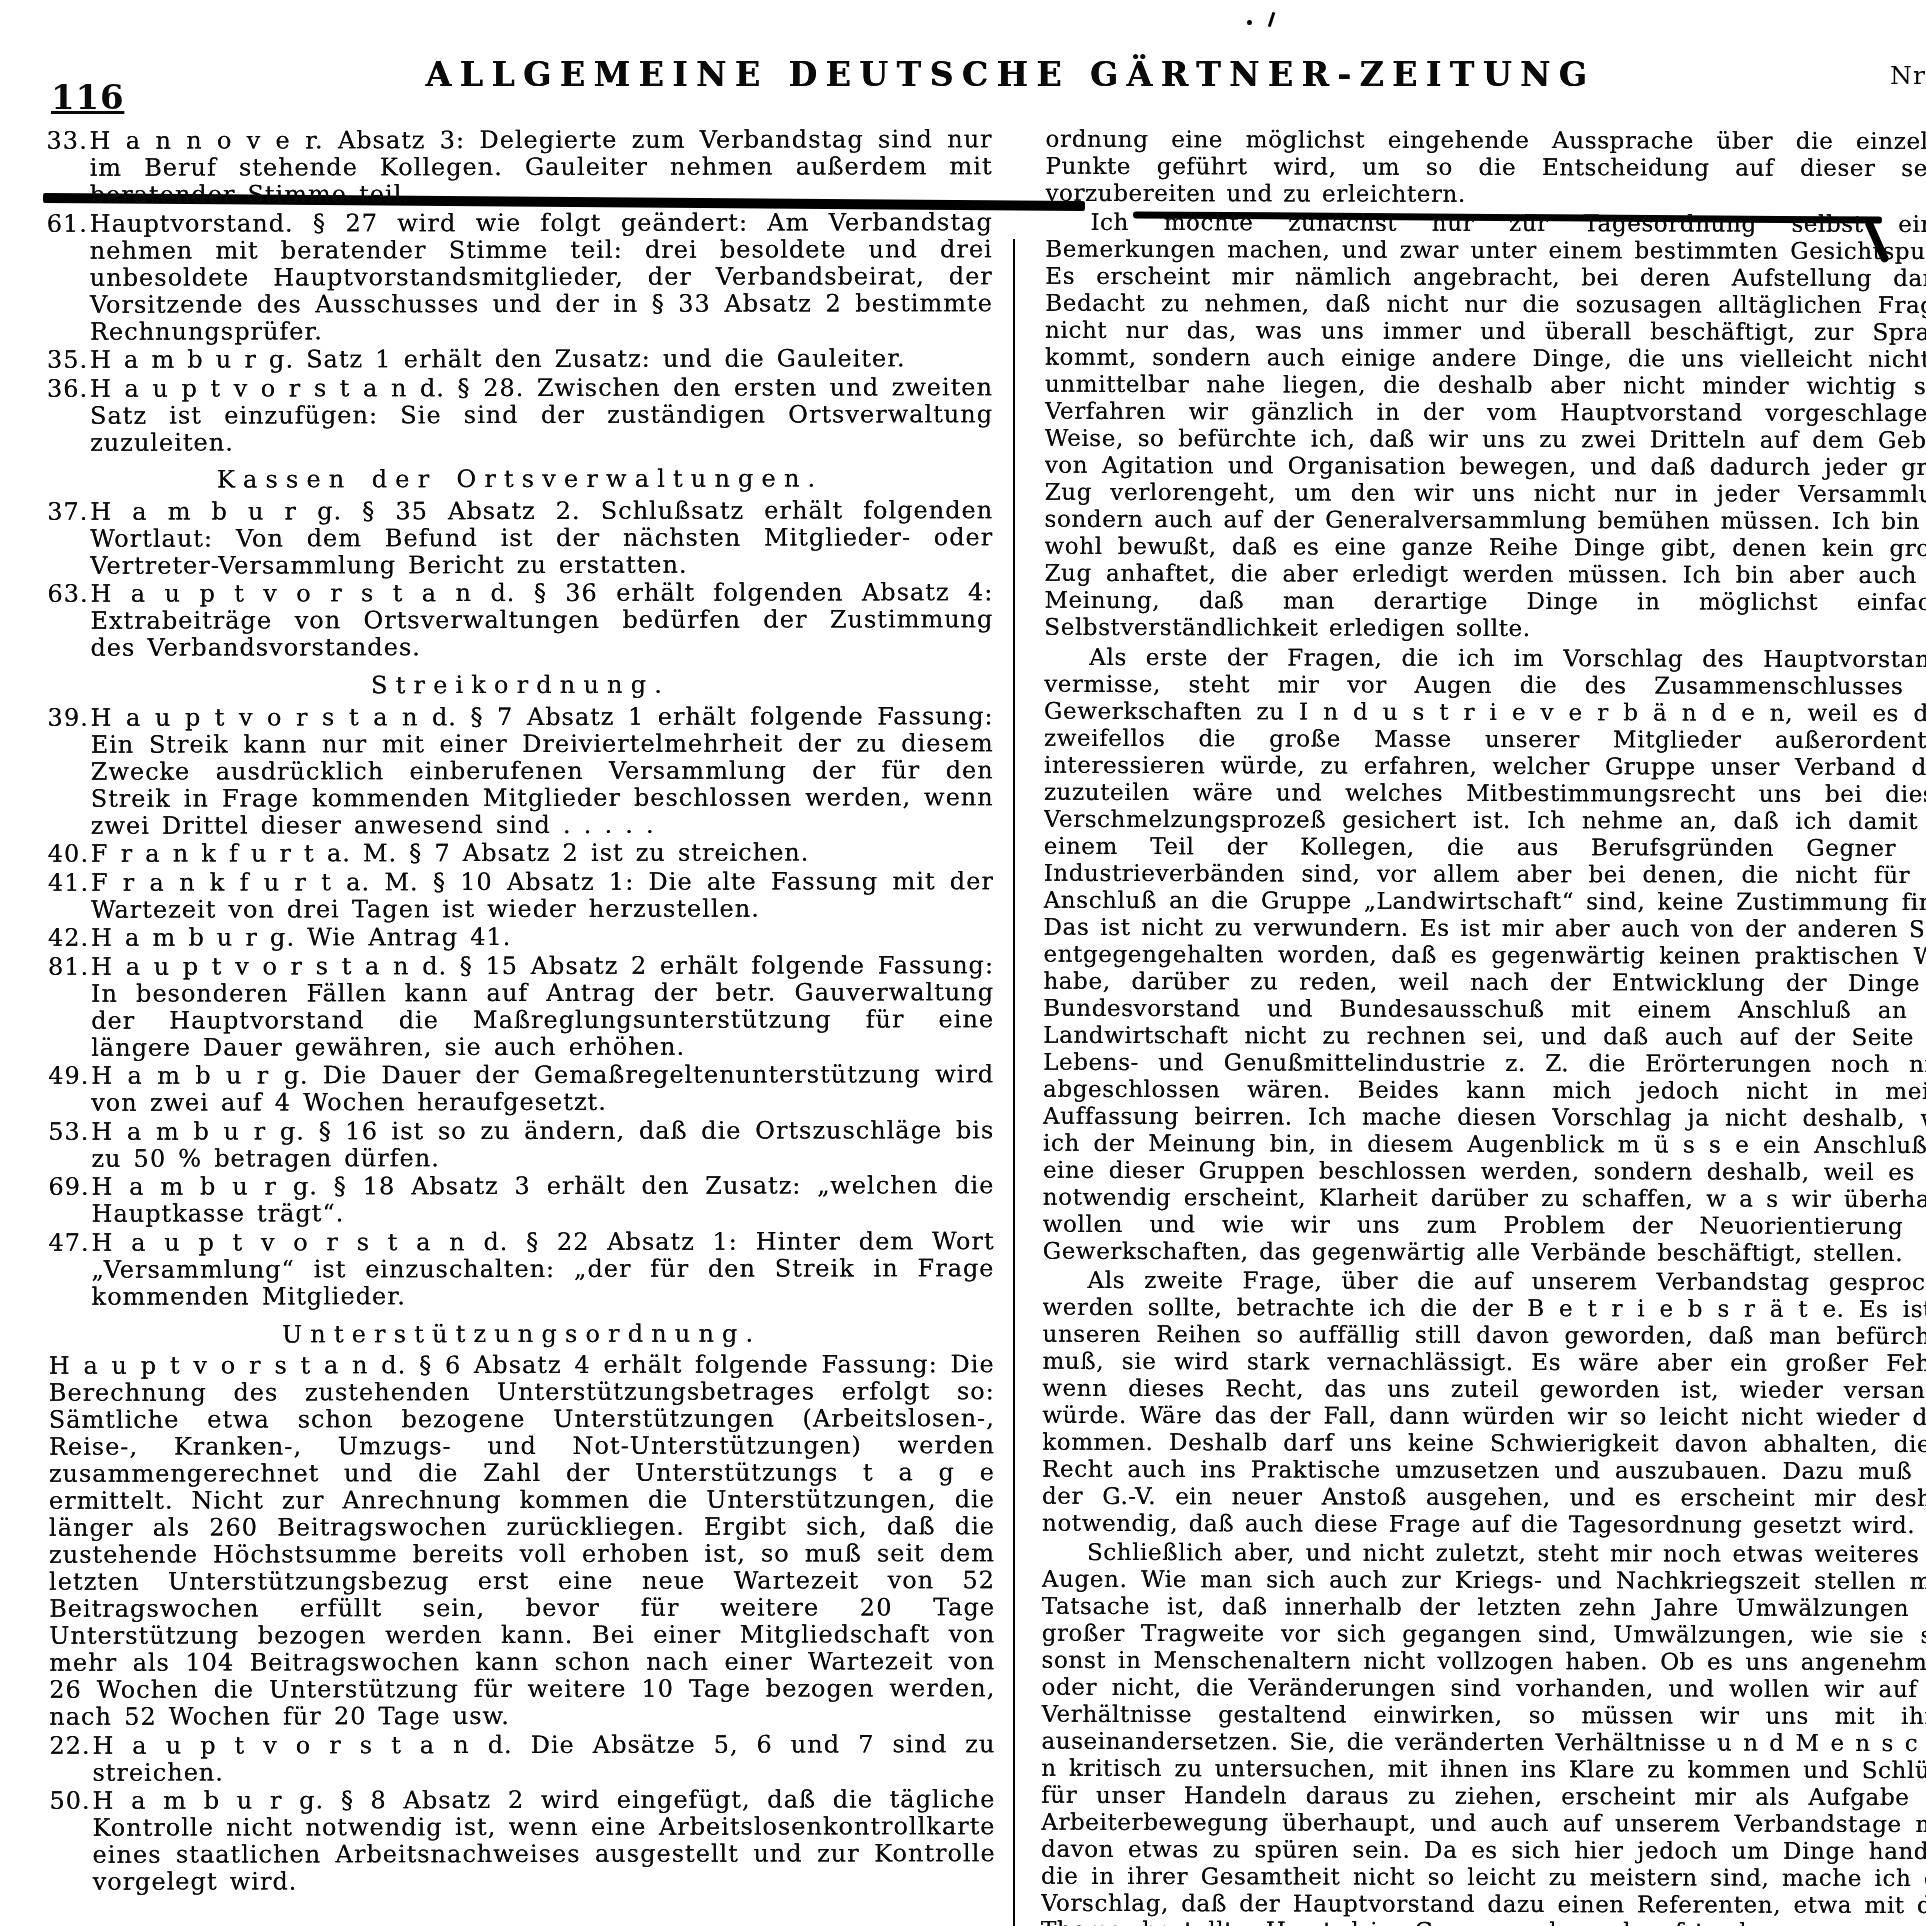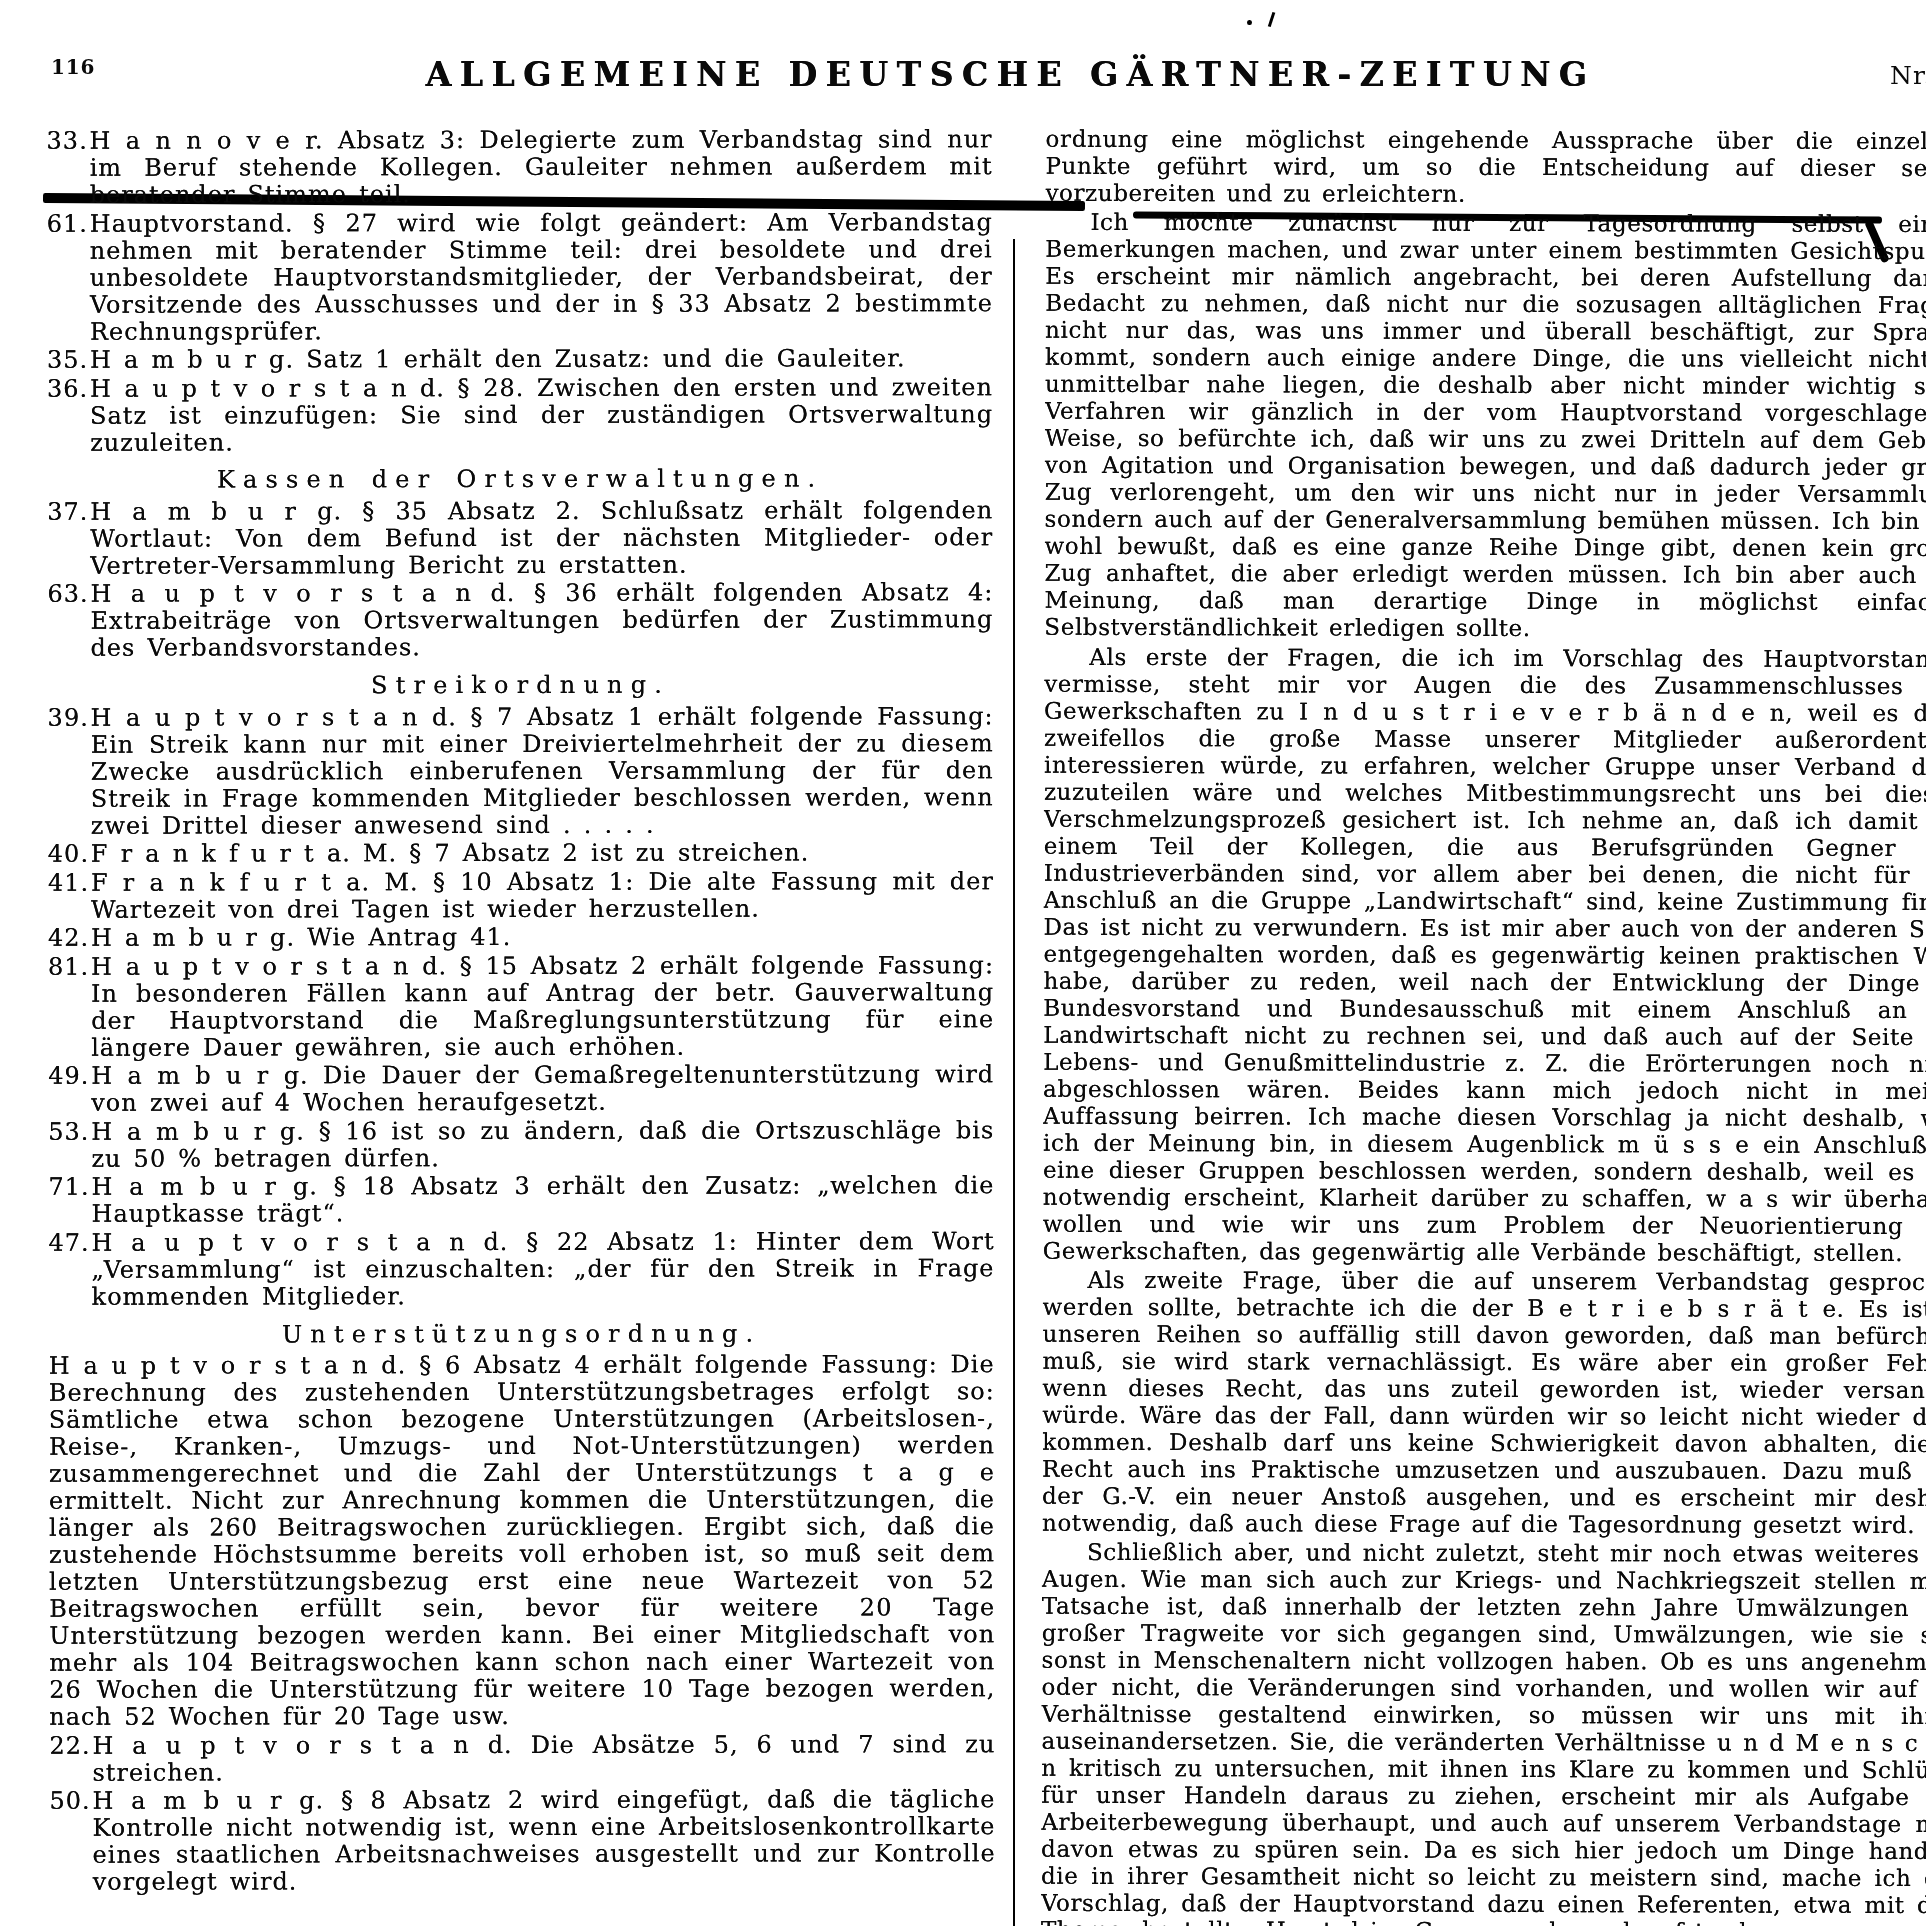--- a/index.html
+++ b/index.html
@@ -3,21 +3,21 @@
 <meta charset="utf-8">
 <style>
   html,body{margin:0;padding:0;background:#777;}
   .page{
     position:relative; width:2021px; height:2930px; background:#ffffff;
     overflow:hidden; color:#0a0a0a;
     font-family:"DejaVu Serif","Liberation Serif",serif;
   }
   
   .masthead{position:absolute; left:0; top:49px; width:2021px; height:77px;}
-  .pageno{position:absolute; left:51px; top:6px; font-size:20px; font-weight:bold; letter-spacing:0.8px;}
+  .pageno{position:absolute; left:51px; top:28px; font-size:34px; font-weight:bold; letter-spacing:0.8px;text-decoration:underline;}
   .mast-title{
     position:absolute; left:0; top:6.2px; width:2021px; text-align:center;
     font-size:33px; font-weight:bold; letter-spacing:8.5px;
     text-shadow:0.4px 0 0 #000;
   }
   .issueno{position:absolute; right:45px; top:11.6px; font-size:25px; letter-spacing:1.2px;}
   .rule-a{position:absolute; left:43px; top:197px; width:1042px; height:10px; background:#000; transform:rotate(0.45deg); border-radius:2.3px;}
   .rule-b{position:absolute; left:1133px; top:214px; width:749px; height:6.5px; background:#000; transform:rotate(0.4deg); border-radius:3.1px;}
   .rule-hook{position:absolute; left:1873px; top:219px; width:7.7px; height:45px; background:#000; transform:rotate(-24deg); border-radius:3.9px;}
   .speck{position:absolute; background:#000;}
@@ -114,21 +114,21 @@
       </div>
       <div class="blk entry">
         <span class="num">49.</span>
         <span class="etext">H a m b u r g.  Die Dauer der Gemaßregeltenunterstützung wird von zwei auf 4 Wochen heraufgesetzt.</span>
       </div>
       <div class="blk entry">
         <span class="num">53.</span>
         <span class="etext">H a m b u r g.  § 16 ist so zu ändern, daß die Ortszuschläge bis zu 50 % betragen dürfen.</span>
       </div>
       <div class="blk entry">
-        <span class="num">71.</span>
+        <span class="num">69.</span>
         <span class="etext">H a m b u r g.  § 18 Absatz 3 erhält den Zusatz: „welchen die Hauptkasse trägt“.</span>
       </div>
       <div class="blk entry">
         <span class="num">47.</span>
         <span class="etext">H a u p t v o r s t a n d.  § 22 Absatz 1: Hinter dem Wort „Versammlung“ ist einzuschalten: „der für den Streik in Frage kommenden Mitglieder.</span>
       </div>
       <div class="blk shead">Unterstützungsordnung.</div>
       <div class="blk entry">
         <span class="etext">H a u p t v o r s t a n d.  § 6 Absatz 4 erhält folgende Fassung: Die Berechnung des zustehenden Unterstützungsbetrages erfolgt so: Sämtliche etwa schon bezogene Unterstützungen (Arbeitslosen-, Reise-, Kranken-, Umzugs- und Not-Unterstützungen) werden zusammengerechnet und die Zahl der Unterstützungs t a g e ermittelt. Nicht zur Anrechnung kommen die Unterstützungen, die länger als 260 Beitragswochen zurückliegen. Ergibt sich, daß die zustehende Höchstsumme bereits voll erhoben ist, so muß seit dem letzten Unterstützungsbezug erst eine neue Wartezeit von 52 Beitragswochen erfüllt sein, bevor für weitere 20 Tage Unterstützung bezogen werden kann. Bei einer Mitgliedschaft von mehr als 104 Beitragswochen kann schon nach einer Wartezeit von 26 Wochen die Unterstützung für weitere 10 Tage bezogen werden, nach 52 Wochen für 20 Tage usw.</span>
       </div>

